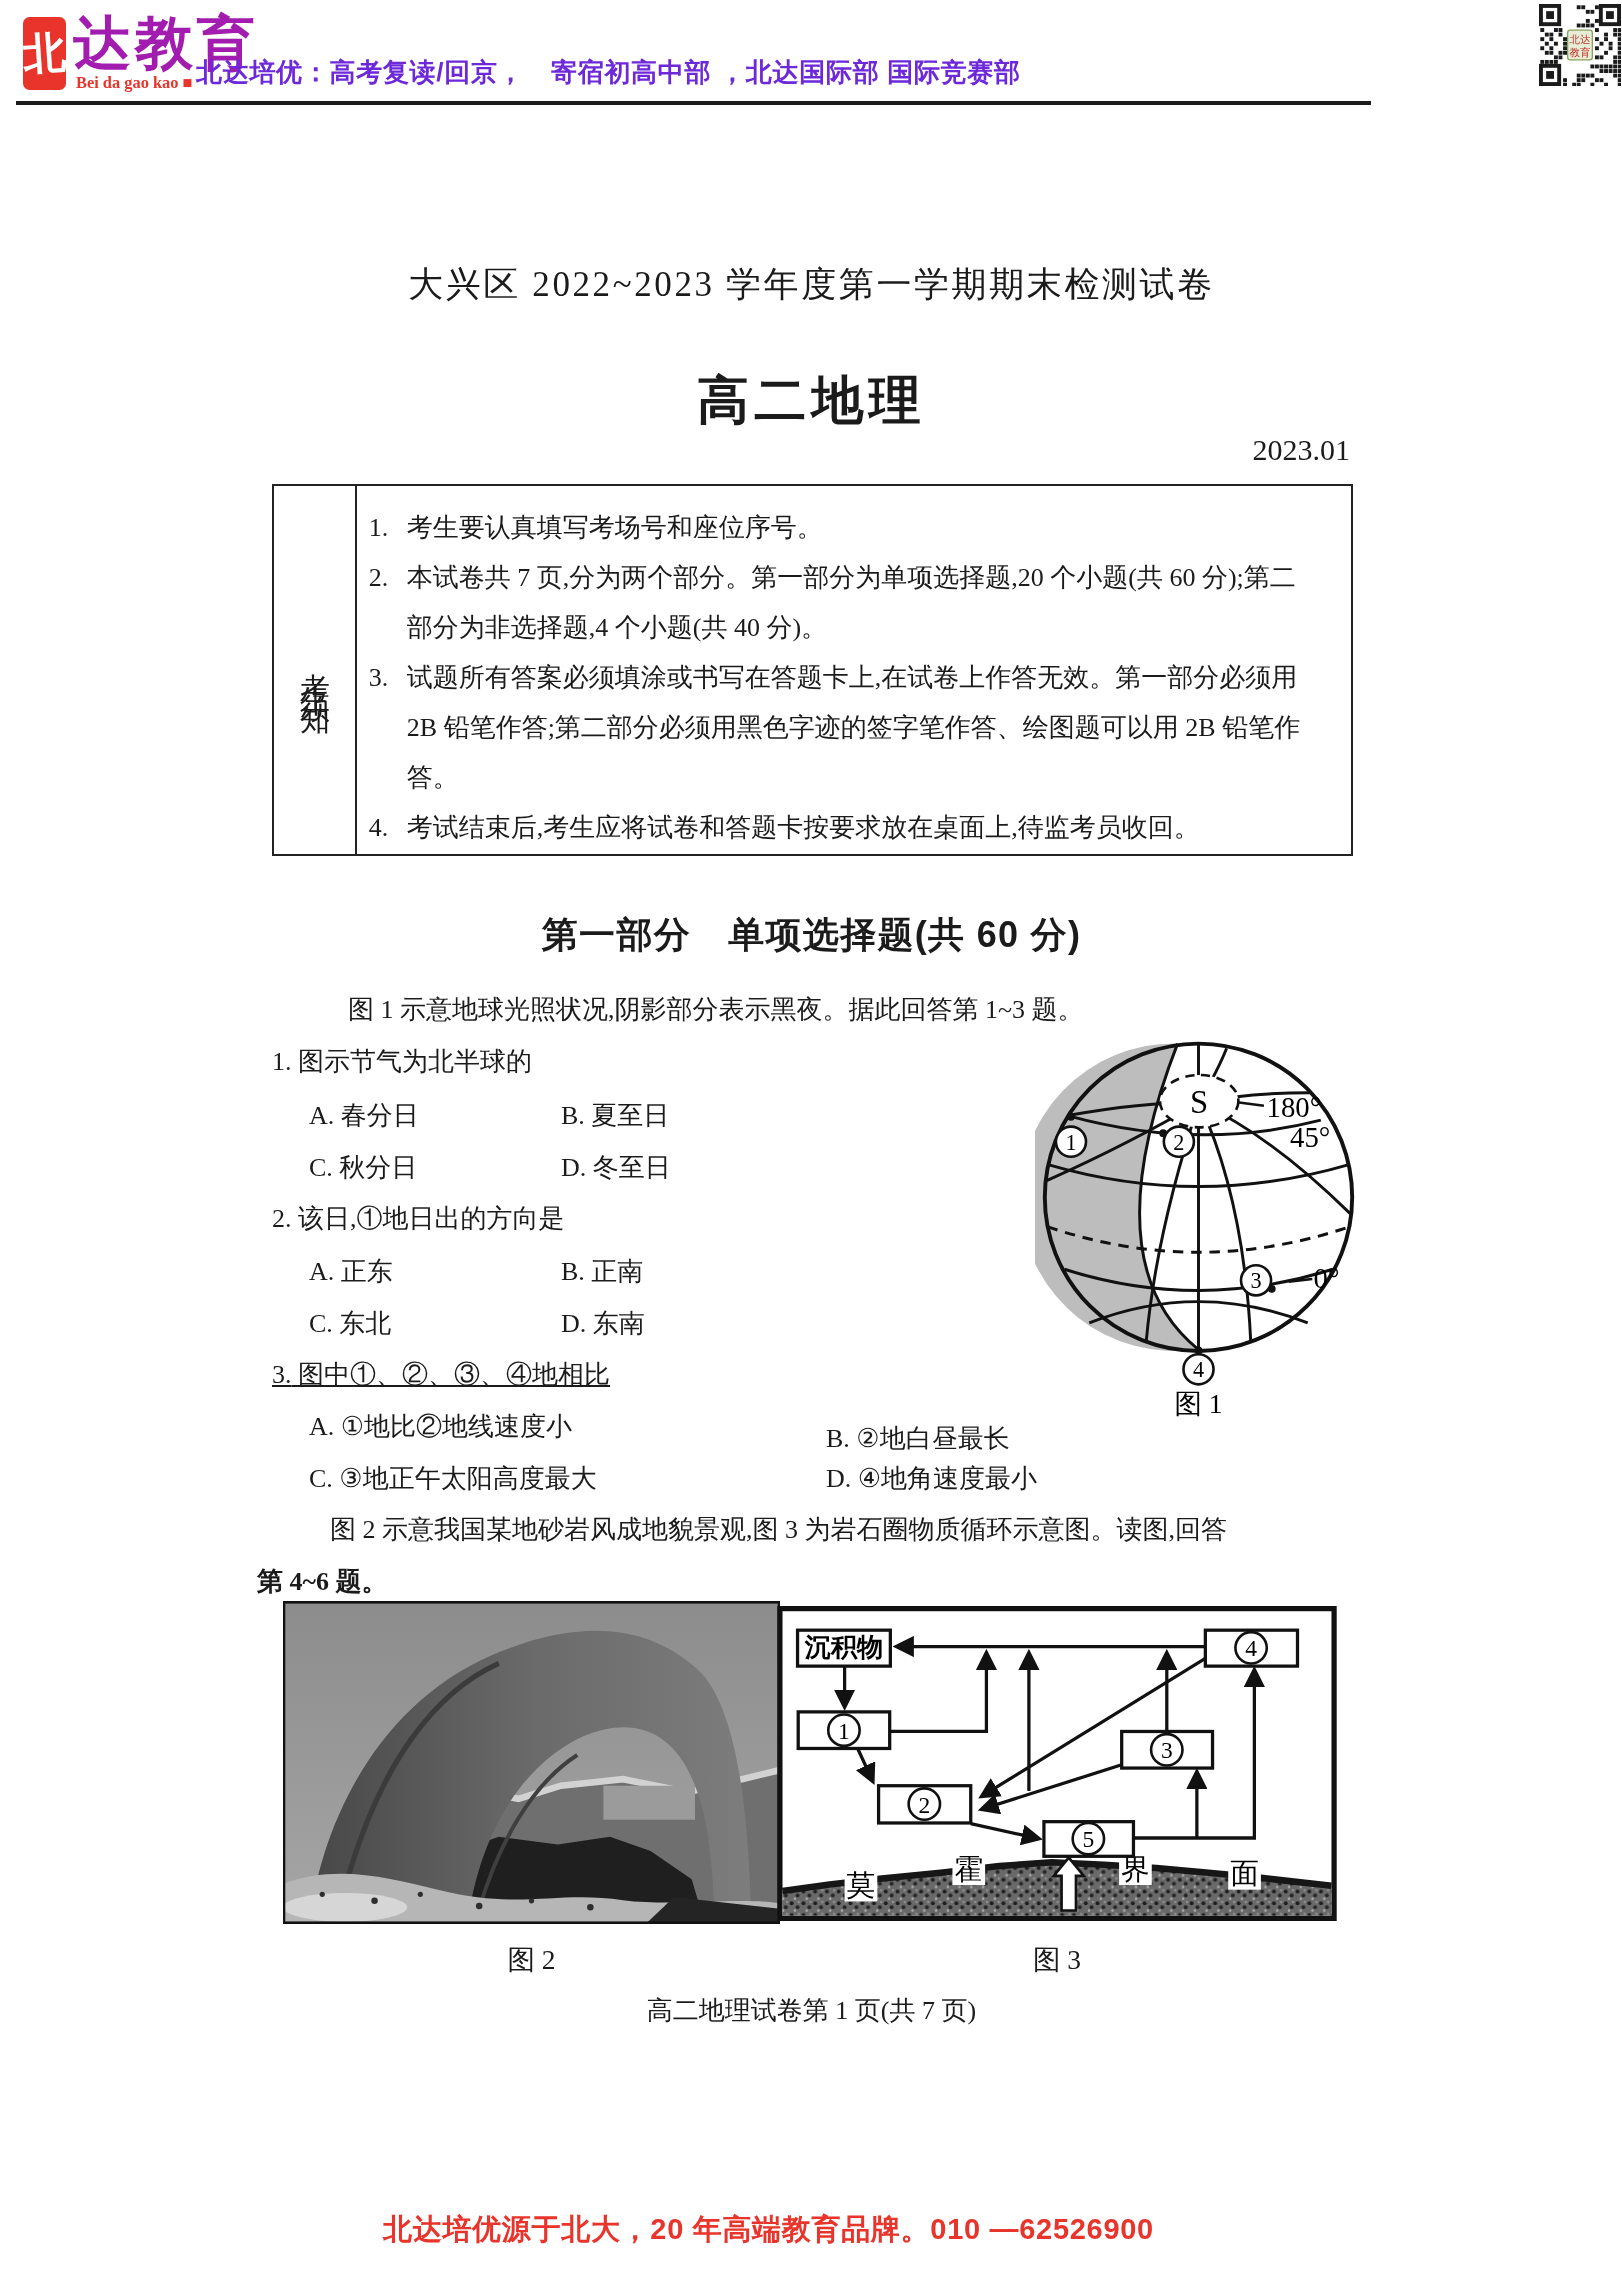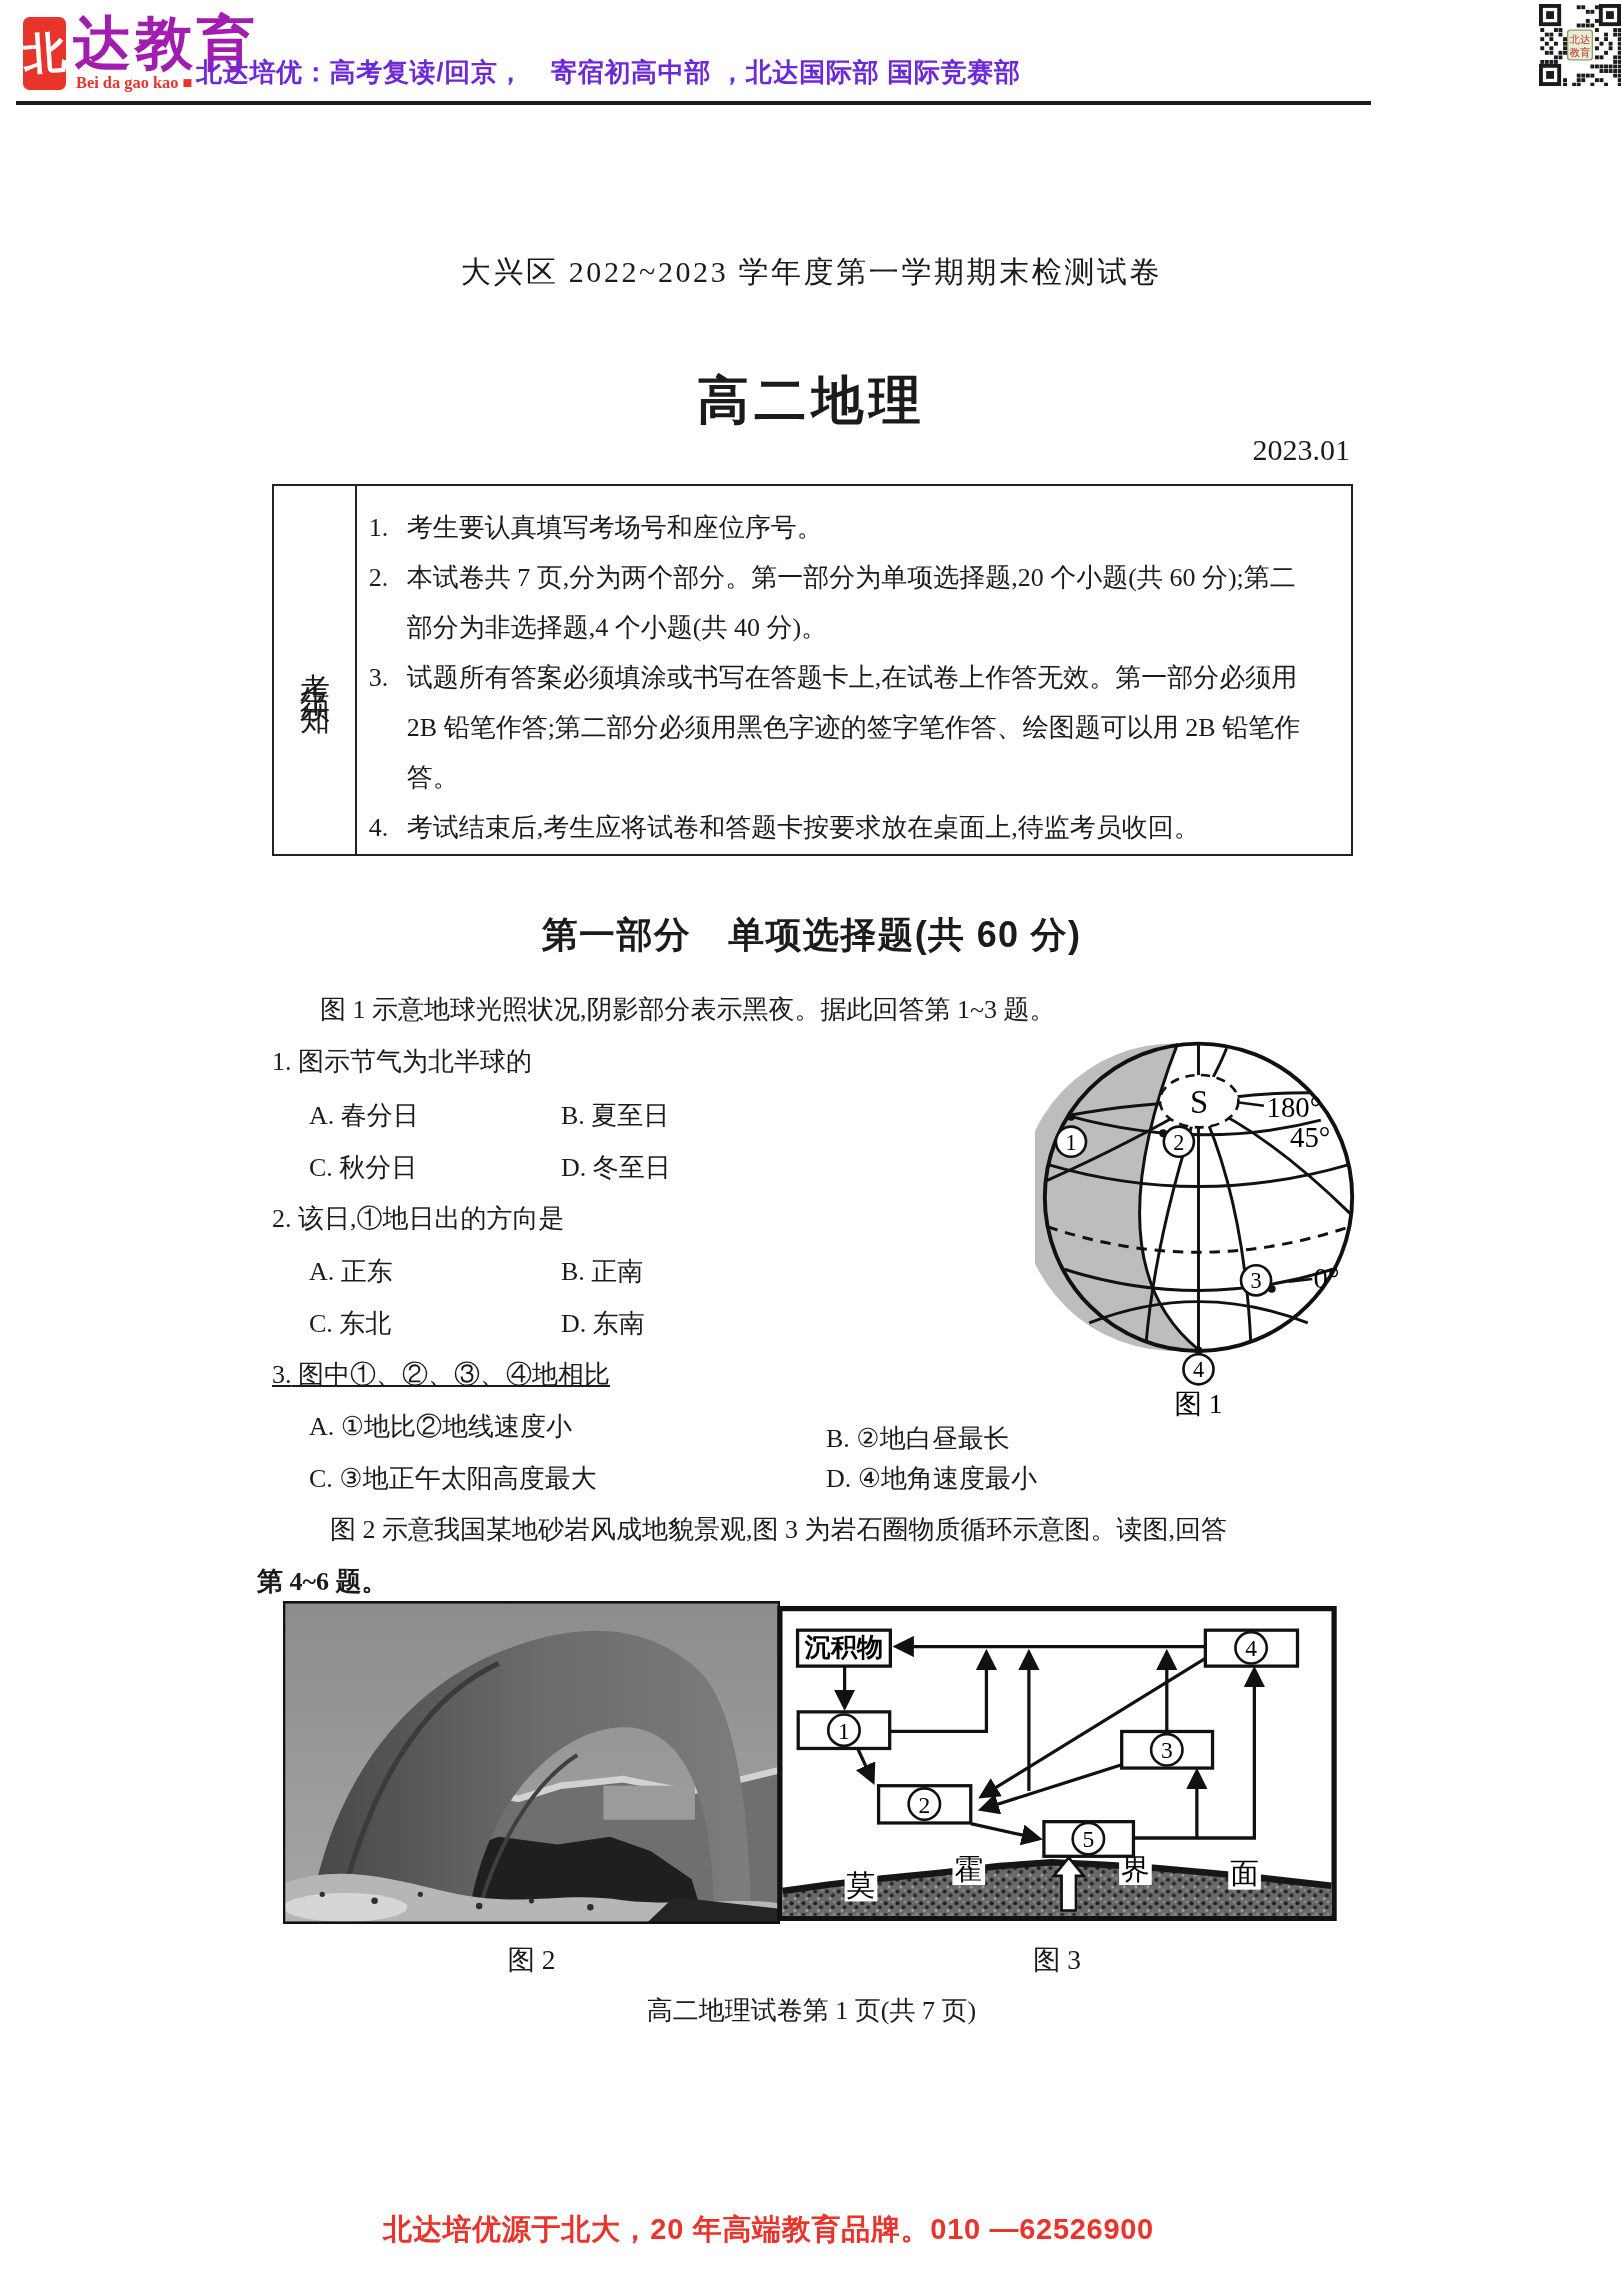--- a/index.html
+++ b/index.html
@@ -12,21 +12,21 @@
   .seal-inner{color:#fff;font-size:43px;font-weight:bold;transform:rotate(-4deg);}
   .brand{left:73px;top:5.2px;font-size:58px;font-weight:bold;color:#a21caf;letter-spacing:3.9px;
          font-family:"Liberation Serif","DejaVu Serif",serif;}
   .brand-sub{left:76px;top:73px;font-size:16.4px;color:#e8342b;font-weight:bold;
              font-family:"Liberation Serif","DejaVu Serif",serif;}
   .banner{left:196px;top:55px;width:1178px;font-size:26px;font-weight:bold;color:#6d28d9;
           font-family:"Liberation Sans","DejaVu Sans",sans-serif;letter-spacing:0.7px;white-space:nowrap;}
   .head-rule{left:16.4px;top:101px;width:1355px;height:3.9px;background:#1c1c1c;}
   .qr{left:1539px;top:3.9px;width:82px;height:82px;}
   
-  .title1{left:0;top:252px;width:1623px;text-align:center;font-size:30px;letter-spacing:2.6px;}
+  .title1{left:0;top:261px;width:1623px;text-align:center;font-size:35px;letter-spacing:2.6px;}
   .title2{left:0;top:366px;width:1623px;text-align:center;font-size:52px;font-weight:bold;
           letter-spacing:5.2px;font-family:"Liberation Sans","DejaVu Sans",sans-serif;}
   .date{right:273px;top:433px;font-size:30px;}
   
   .notice{left:272px;top:484px;width:1081px;height:372px;border:2.6px solid #222;box-sizing:border-box;display:flex;}
   .notice-side{width:81px;border-right:2px solid #222;display:flex;align-items:center;justify-content:center;}
   .notice-side span{writing-mode:vertical-rl;text-orientation:upright;font-size:30px;letter-spacing:10.5px;}
   .notice-body{flex:1;padding:17px 36px 0 11.8px;}
   .n-item{display:flex;line-height:50px;font-size:26px;}
   .n-num{width:38px;flex:none;}
@@ -186,21 +186,21 @@
       </div>
       <div class="n-item">
         <span class="n-num">4.</span>
         <div>考试结束后,考生应将试卷和答题卡按要求放在桌面上,待监考员收回。</div>
       </div>
     </div>
   </div>
 
   <div class="abs section-h">第一部分　单项选择题(共 60 分)</div>
 
-  <div class="qline" style="left:320px;top:992px;">图 1 示意地球光照状况,阴影部分表示黑夜。据此回答第 1~3 题。</div>
+  <div class="qline" style="left:348px;top:992px;">图 1 示意地球光照状况,阴影部分表示黑夜。据此回答第 1~3 题。</div>
 
   <div class="qline" style="left:272px;top:1044px;">
     <span>1.</span>&nbsp;<span>图示节气为北半球的</span>
   </div>
   <div class="optA" style="left:309px;top:1098px;"><span>A.</span>&nbsp;<span>春分日</span></div>
   <div class="optA" style="left:561px;top:1098px;"><span>B.</span>&nbsp;<span>夏至日</span></div>
   <div class="optA" style="left:309px;top:1150px;"><span>C.</span>&nbsp;<span>秋分日</span></div>
   <div class="optA" style="left:561px;top:1150px;"><span>D.</span>&nbsp;<span>冬至日</span></div>
 
   <div class="qline" style="left:272px;top:1201px;">

